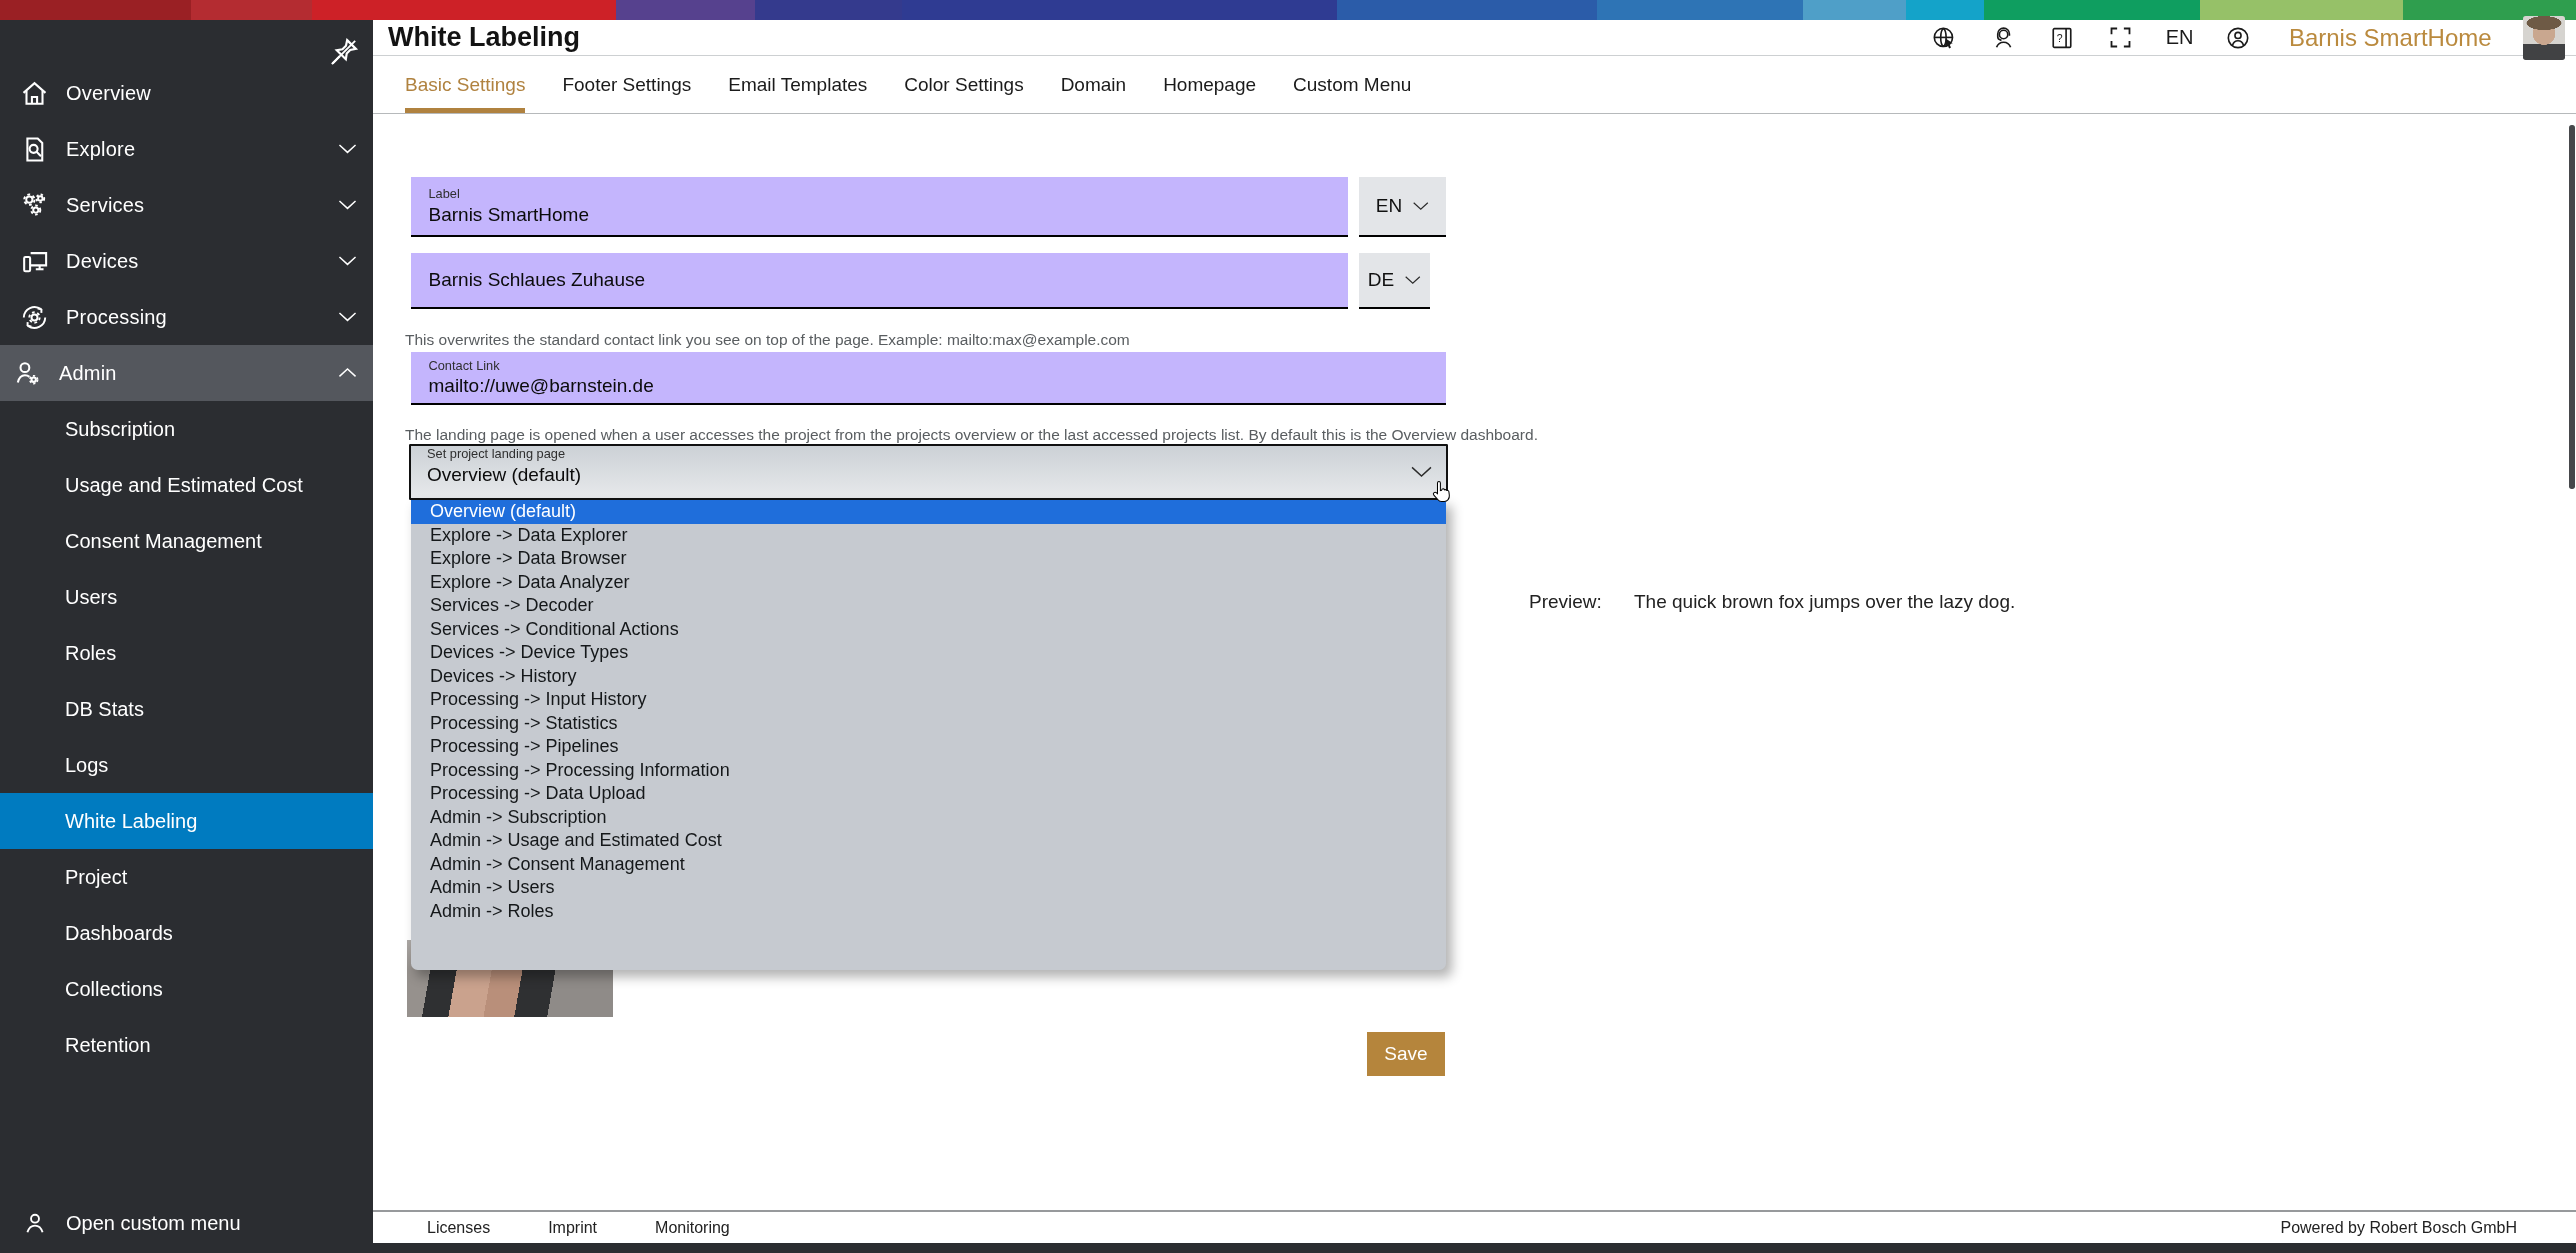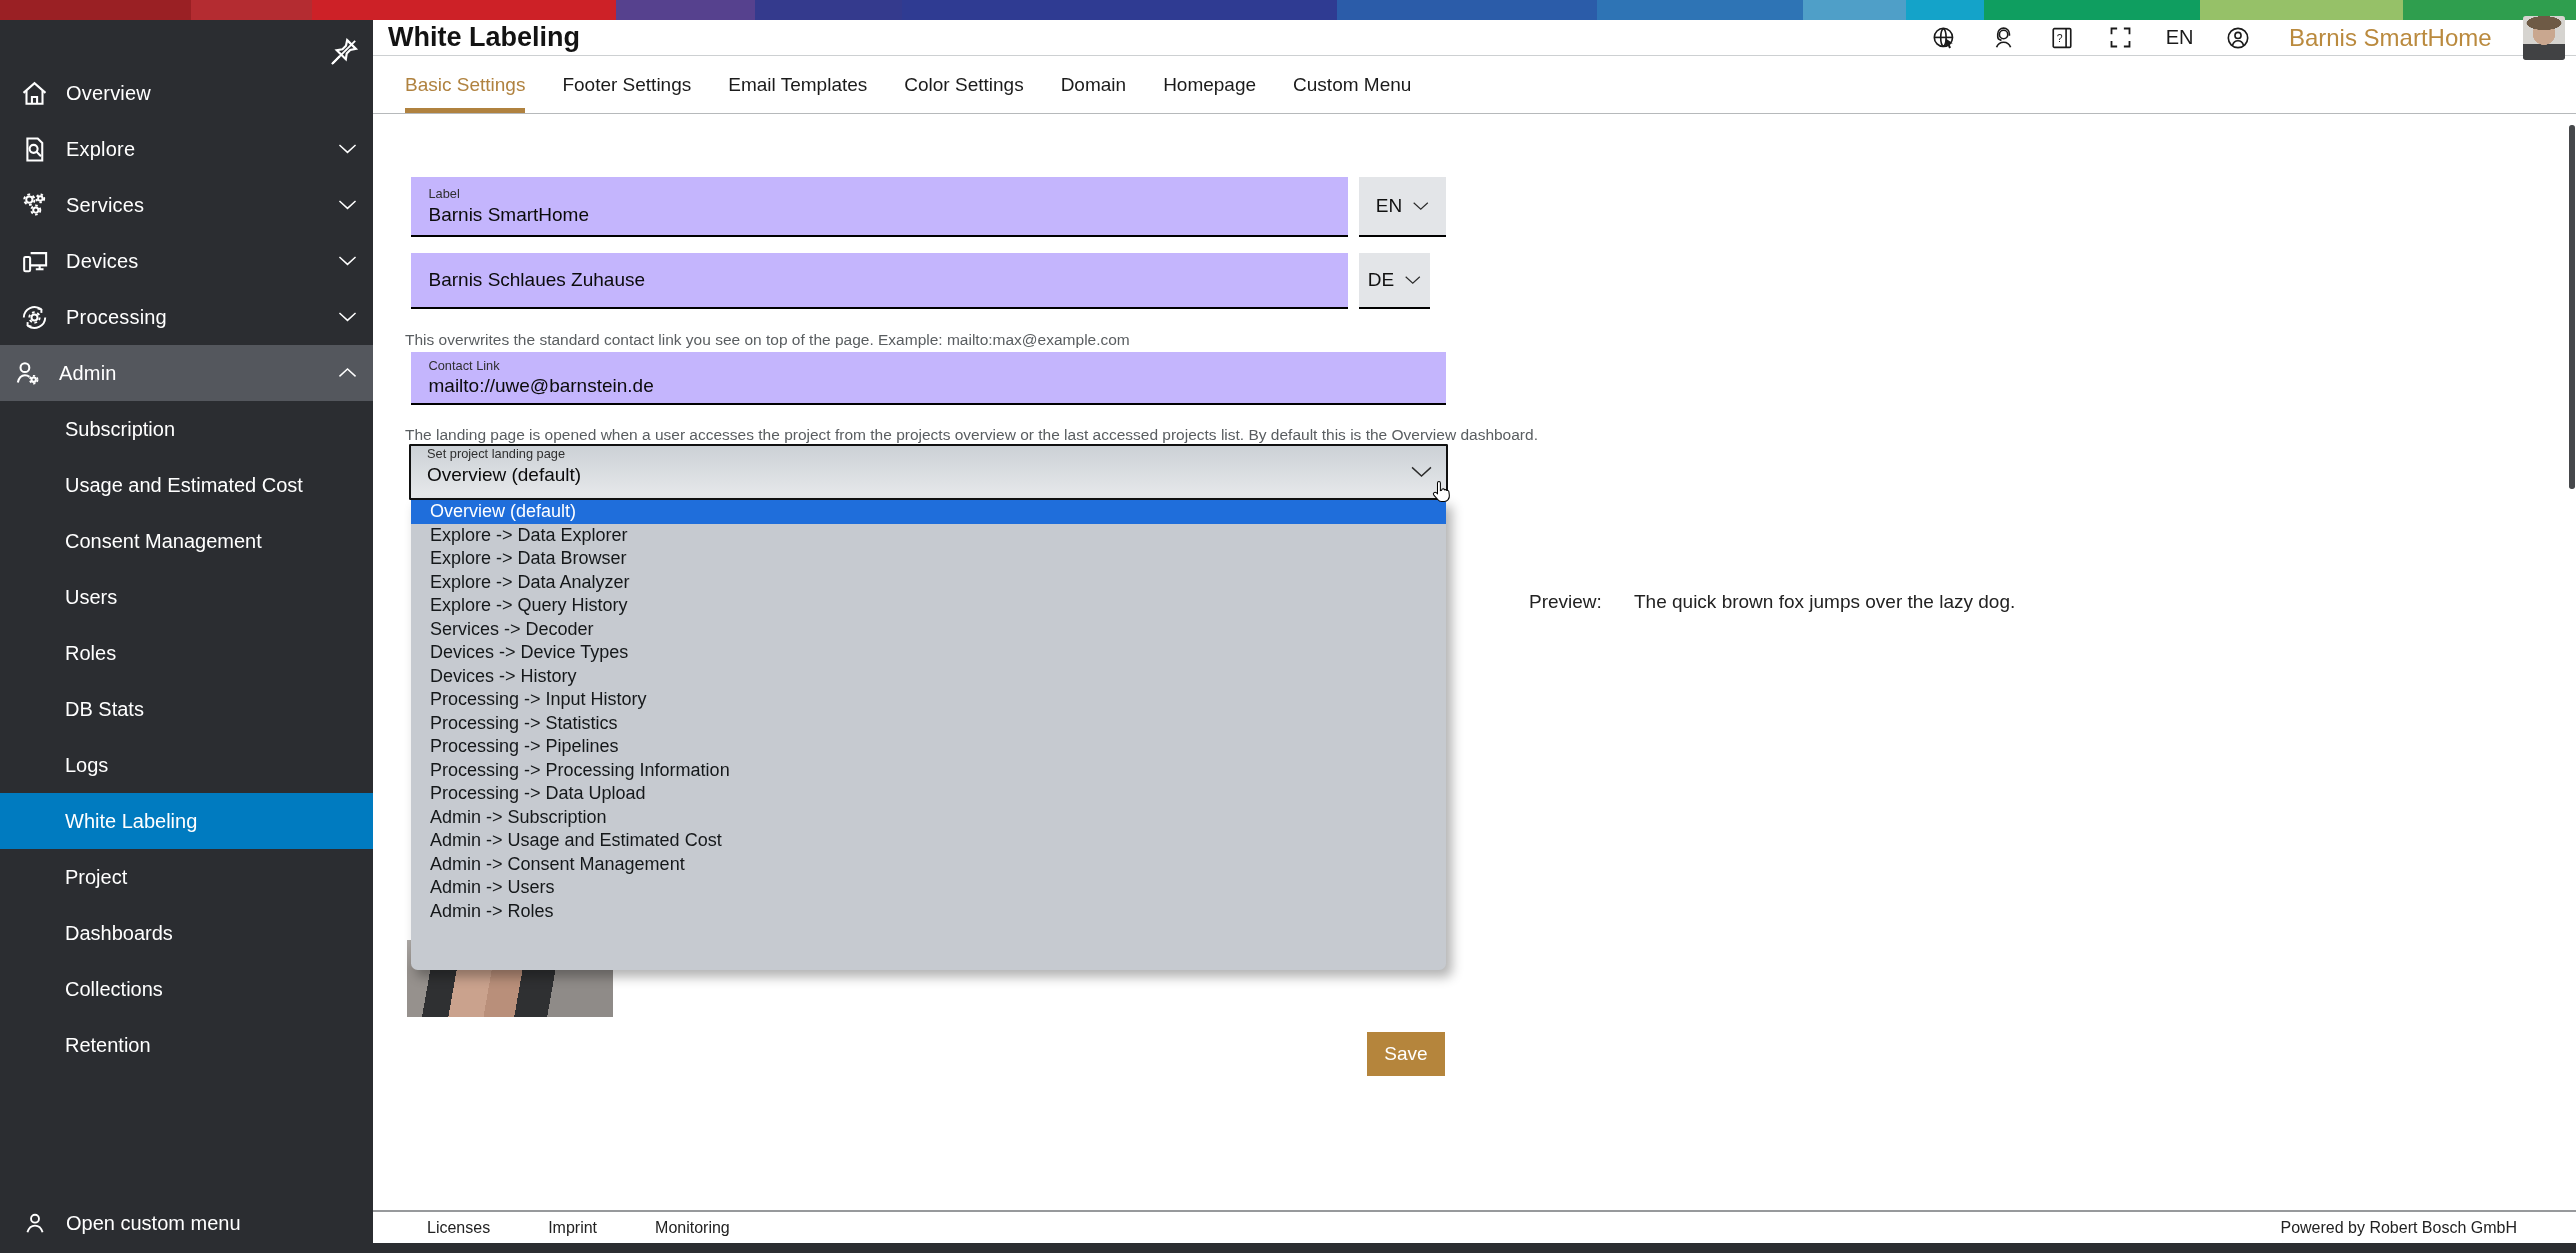--- a/index.html
+++ b/index.html
@@ -382,22 +382,22 @@
       </span>
     </div>
 
     <div class="photo"></div>
 
     <div class="dropdown">
         <div class="opt selected">Overview (default)</div>
         <div class="opt">Explore -&gt; Data Explorer</div>
         <div class="opt">Explore -&gt; Data Browser</div>
         <div class="opt">Explore -&gt; Data Analyzer</div>
-        <div class="opt">Explore -&gt; Query History</div>
         <div class="opt">Services -&gt; Decoder</div>
+        <div class="opt">Services -&gt; Conditional Actions</div>
         <div class="opt">Devices -&gt; Device Types</div>
         <div class="opt">Devices -&gt; History</div>
         <div class="opt">Processing -&gt; Input History</div>
         <div class="opt">Processing -&gt; Statistics</div>
         <div class="opt">Processing -&gt; Pipelines</div>
         <div class="opt">Processing -&gt; Processing Information</div>
         <div class="opt">Processing -&gt; Data Upload</div>
         <div class="opt">Admin -&gt; Subscription</div>
         <div class="opt">Admin -&gt; Usage and Estimated Cost</div>
         <div class="opt">Admin -&gt; Consent Management</div>

